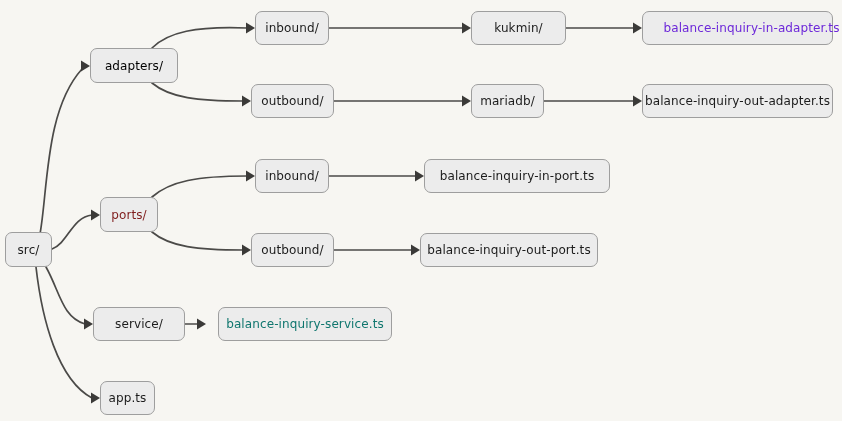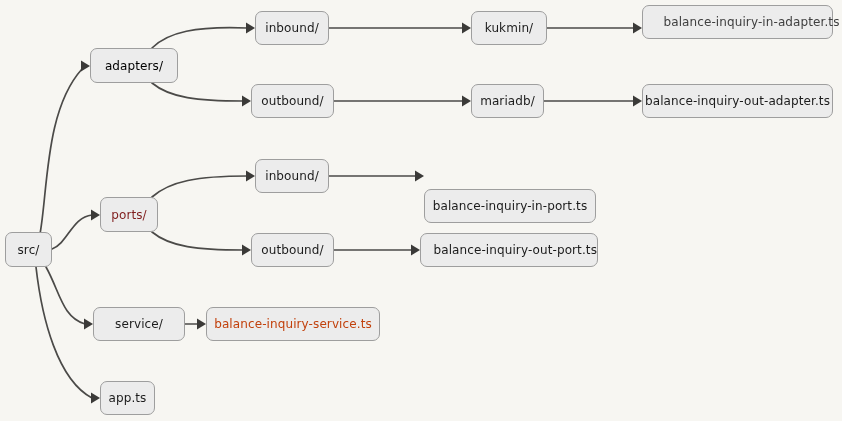--- a/index.html
+++ b/index.html
@@ -103,50 +103,50 @@
       </div>
       <div class="node-box" style="left: 90px; top: 48px; width: 88px; height: 35px; background: rgb(236, 236, 236); border-color: rgb(158, 158, 158); color: #000000; align-items: center;">
         <span class="node-label">adapters/</span>
       </div>
       <div class="node-box" style="left: 255px; top: 11px; width: 74px; height: 34px; background: rgb(236, 236, 236); border-color: rgb(158, 158, 158); color: rgb(28, 28, 28);">
         <span class="node-label">inbound/</span>
       </div>
       <div class="node-box" style="left: 251px; top: 84px; width: 83px; height: 34px; background: rgb(236, 236, 236); border-color: rgb(158, 158, 158); color: rgb(28, 28, 28);">
         <span class="node-label">outbound/</span>
       </div>
-      <div class="node-box" style="left: 471px; top: 11px; width: 76px; height: 34px; background: rgb(236, 236, 236); border-color: rgb(158, 158, 158); color: rgb(28, 28, 28);">
+      <div class="node-box" style="left: 471px; top: 11px; width: 95px; height: 34px; background: rgb(236, 236, 236); border-color: rgb(158, 158, 158); color: rgb(28, 28, 28);">
         <span class="node-label">kukmin/</span>
       </div>
       <div class="node-box" style="left: 471px; top: 84px; width: 73px; height: 34px; background: rgb(236, 236, 236); border-color: rgb(158, 158, 158); color: rgb(28, 28, 28);">
         <span class="node-label">mariadb/</span>
       </div>
-      <div class="node-box" style="left: 642px; top: 5px; width: 191px; height: 34px; background: rgb(236, 236, 236); border-color: rgb(158, 158, 158); color: #404040; padding-left: 28px;">
+      <div class="node-box" style="left: 642px; top: 11px; width: 191px; height: 34px; background: rgb(236, 236, 236); border-color: rgb(158, 158, 158); color: #6d28d9; padding-left: 28px;">
         <span class="node-label">balance-inquiry-in-adapter.ts</span>
       </div>
       <div class="node-box" style="left: 642px; top: 84px; width: 191px; height: 34px; background: rgb(236, 236, 236); border-color: rgb(158, 158, 158); color: rgb(28, 28, 28);">
         <span class="node-label">balance-inquiry-out-adapter.ts</span>
       </div>
       <div class="node-box" style="left: 100px; top: 197px; width: 58px; height: 35px; background: rgb(236, 236, 236); border-color: rgb(158, 158, 158); color: #7f1d1d;">
         <span class="node-label">ports/</span>
       </div>
       <div class="node-box" style="left: 255px; top: 159px; width: 74px; height: 34px; background: rgb(236, 236, 236); border-color: rgb(158, 158, 158); color: rgb(28, 28, 28);">
         <span class="node-label">inbound/</span>
       </div>
       <div class="node-box" style="left: 251px; top: 233px; width: 83px; height: 34px; background: rgb(236, 236, 236); border-color: rgb(158, 158, 158); color: rgb(28, 28, 28);">
         <span class="node-label">outbound/</span>
       </div>
-      <div class="node-box" style="left: 424px; top: 159px; width: 172px; height: 34px; background: rgb(236, 236, 236); border-color: rgb(158, 158, 158); color: rgb(28, 28, 28); margin-top: 30px;">
+      <div class="node-box" style="left: 424px; top: 159px; width: 186px; height: 34px; background: rgb(236, 236, 236); border-color: rgb(158, 158, 158); color: rgb(28, 28, 28);">
         <span class="node-label">balance-inquiry-in-port.ts</span>
       </div>
-      <div class="node-box" style="left: 420px; top: 233px; width: 178px; height: 34px; background: rgb(236, 236, 236); border-color: rgb(158, 158, 158); color: rgb(28, 28, 28); justify-content: flex-end;">
+      <div class="node-box" style="left: 420px; top: 233px; width: 178px; height: 34px; background: rgb(236, 236, 236); border-color: rgb(158, 158, 158); color: rgb(28, 28, 28);">
         <span class="node-label">balance-inquiry-out-port.ts</span>
       </div>
       <div class="node-box" style="left: 93px; top: 307px; width: 92px; height: 34px; background: rgb(236, 236, 236); border-color: rgb(158, 158, 158); color: rgb(28, 28, 28);">
         <span class="node-label">service/</span>
       </div>
-      <div class="node-box" style="left: 206px; top: 307px; width: 174px; height: 34px; background: rgb(236, 236, 236); border-color: rgb(158, 158, 158); color: #c2410c;">
+      <div class="node-box" style="left: 218px; top: 307px; width: 174px; height: 34px; background: rgb(236, 236, 236); border-color: rgb(158, 158, 158); color: #0f766e;">
         <span class="node-label">balance-inquiry-service.ts</span>
       </div>
       <div class="node-box" style="left: 100px; top: 381px; width: 55px; height: 34px; background: rgb(236, 236, 236); border-color: rgb(158, 158, 158); color: rgb(28, 28, 28);">
         <span class="node-label">app.ts</span>
       </div>
     </div>
 </div>
 
 </body></html>

